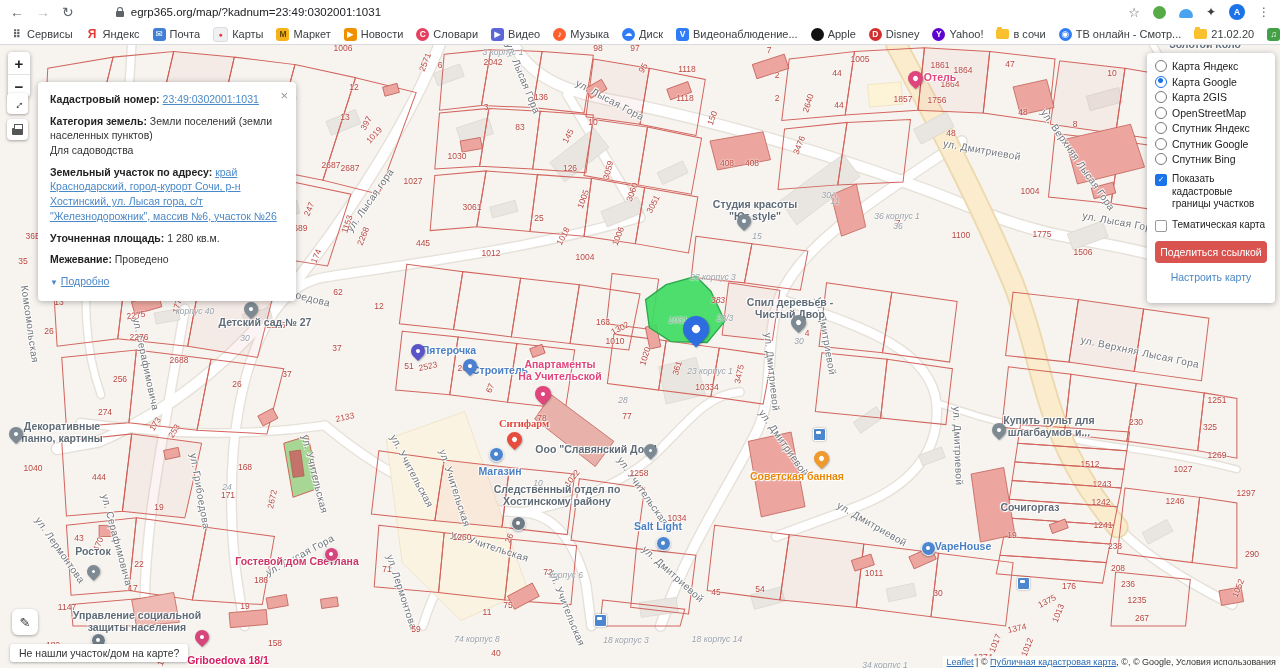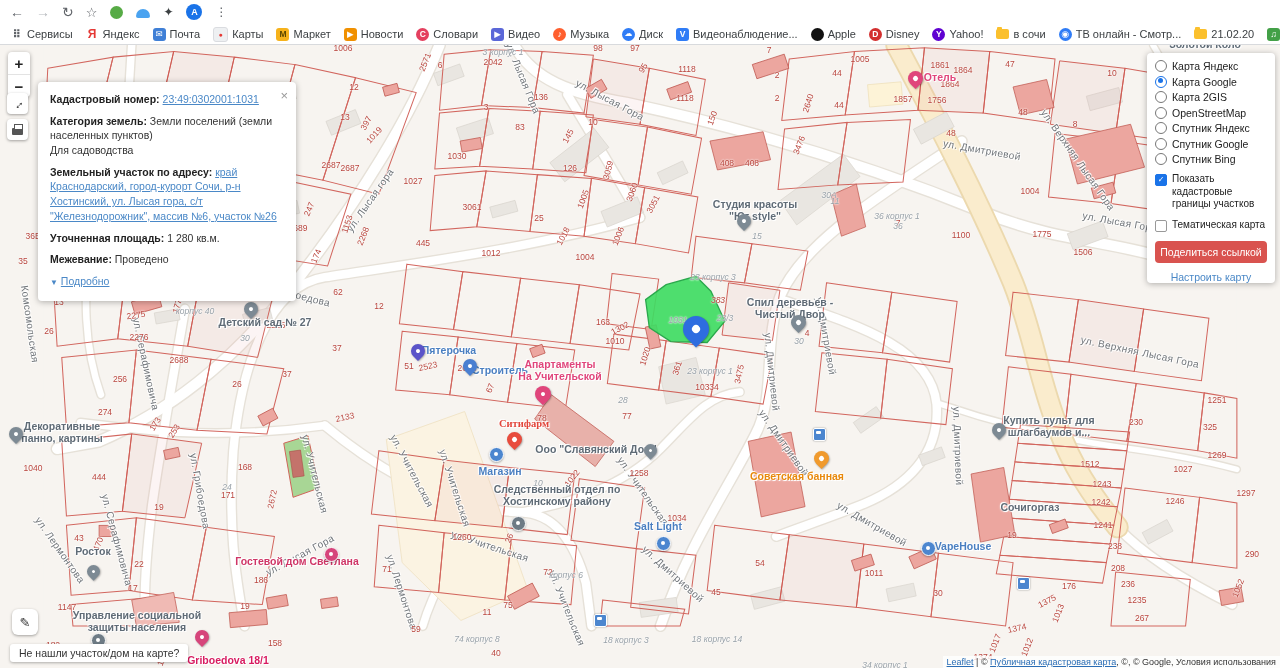--- a/index.html
+++ b/index.html
@@ -89,21 +89,21 @@
   .info .close{position:absolute;right:8px;top:5px;color:#999;font-size:13px;cursor:pointer;}
   .info b{color:#222;}
   .ilink{color:#4a88c7;text-decoration:underline;cursor:pointer;}
   .irow{margin-bottom:7px;}
   .detail{color:#4a88c7;cursor:pointer;}
   .detail .tri{font-size:8px;}
   .docsbtn{display:block;margin:10px auto 0;background:#5cb85c;color:#fff;border:none;border-radius:4px;
     padding:7px 12px;font-size:11px;cursor:pointer;font-family:inherit;}
   
   .layers{position:absolute;right:5px;top:8px;width:112px;background:#fff;border-radius:4px;
-    box-shadow:0 1px 6px rgba(0,0,0,.3);padding:7px 8px 0;font-size:10.5px;color:#222;}
+    box-shadow:0 1px 6px rgba(0,0,0,.3);padding:7px 8px 20px;font-size:10.5px;color:#222;}
   .opt{display:flex;align-items:center;gap:5px;margin-bottom:3.5px;cursor:pointer;}
   .radio{width:10px;height:10px;border:1px solid #777;border-radius:50%;flex:none;position:relative;background:#fff;}
   .radio.on{border-color:#1a73e8;}
   .radio.on::after{content:"";position:absolute;left:1.5px;top:1.5px;width:5px;height:5px;border-radius:50%;background:#1a73e8;}
   .cbrow{display:flex;align-items:flex-start;gap:5px;margin:8px 0 0;cursor:pointer;font-size:10px;line-height:1.25;}
   .cb{width:10px;height:10px;border:1px solid #999;border-radius:2px;flex:none;margin-top:1px;background:#fff;}
   .cb.on{background:#1a73e8;border-color:#1a73e8;color:#fff;font-size:8px;display:flex;align-items:center;justify-content:center;}
   .sharebtn{display:block;width:100%;margin-top:9px;background:#d9534f;color:#fff;border:none;border-radius:4px;
     padding:5px 0;font-size:10.5px;cursor:pointer;font-family:inherit;}
   .cfglink{display:block;text-align:center;margin-top:8px;color:#4a88c7;font-size:10.5px;text-decoration:none;cursor:pointer;}
@@ -117,20 +117,24 @@
   .attrib .al{color:#2a6db5;text-decoration:underline;cursor:pointer;}
 </style>
 </head>
 <body>
 
 <div class="chrome">
   <div class="row1">
     <span class="navbtn">←</span>
     <span class="navbtn fwd">→</span>
     <span class="navbtn">↻</span>
+    <div class="urlwrap">
+      <span class="lock"></span>
+      <span class="urltext">egrp365.org/map/?kadnum=23:49:0302001:1031</span>
+    </div>
     <div class="r1icons">
       <span class="star">☆</span>
       <span class="extg"></span>
       <span class="extc"></span>
       <span class="extp">✦</span>
       <span class="avatar">A</span>
       <span class="dots">⋮</span>
     </div>
   </div>
   <div class="row2" id="bm-list">
@@ -575,21 +579,21 @@
       <div class="pnum" style="left: 677px; top: 473px;">1034</div>
       <div class="pnum" style="left: 462px; top: 492px;">1260</div>
       <div class="pnum" style="left: 509px; top: 493px; transform: translate(-50%, -50%) rotate(-68deg);">26</div>
       <div class="pnum" style="left: 572px; top: 433px; transform: translate(-50%, -50%) rotate(-52deg);">1022</div>
       <div class="pnum" style="left: 548px; top: 527px;">72</div>
       <div class="pnum" style="left: 508px; top: 560px;">75</div>
       <div class="pnum" style="left: 487px; top: 567px;">11</div>
       <div class="pnum" style="left: 416px; top: 584px;">59</div>
       <div class="pnum" style="left: 496px; top: 608px;">40</div>
       <div class="pnum" style="left: 716px; top: 547px;">45</div>
-      <div class="pnum" style="left: 760px; top: 518px;">54</div>
+      <div class="pnum" style="left: 760px; top: 544px;">54</div>
       <div class="pnum" style="left: 627px; top: 371px;">77</div>
       <div class="pnum" style="left: 874px; top: 528px;">1011</div>
       <div class="pnum" style="left: 938px; top: 548px;">30</div>
       <div class="pnum" style="left: 1012px; top: 490px;">19</div>
       <div class="pnum" style="left: 1090px; top: 419px;">1512</div>
       <div class="pnum" style="left: 1102px; top: 439px;">1243</div>
       <div class="pnum" style="left: 1101px; top: 457px;">1242</div>
       <div class="pnum" style="left: 1103px; top: 480px;">1241</div>
       <div class="pnum" style="left: 1115px; top: 501px;">238</div>
       <div class="pnum" style="left: 1118px; top: 523px;">208</div>

